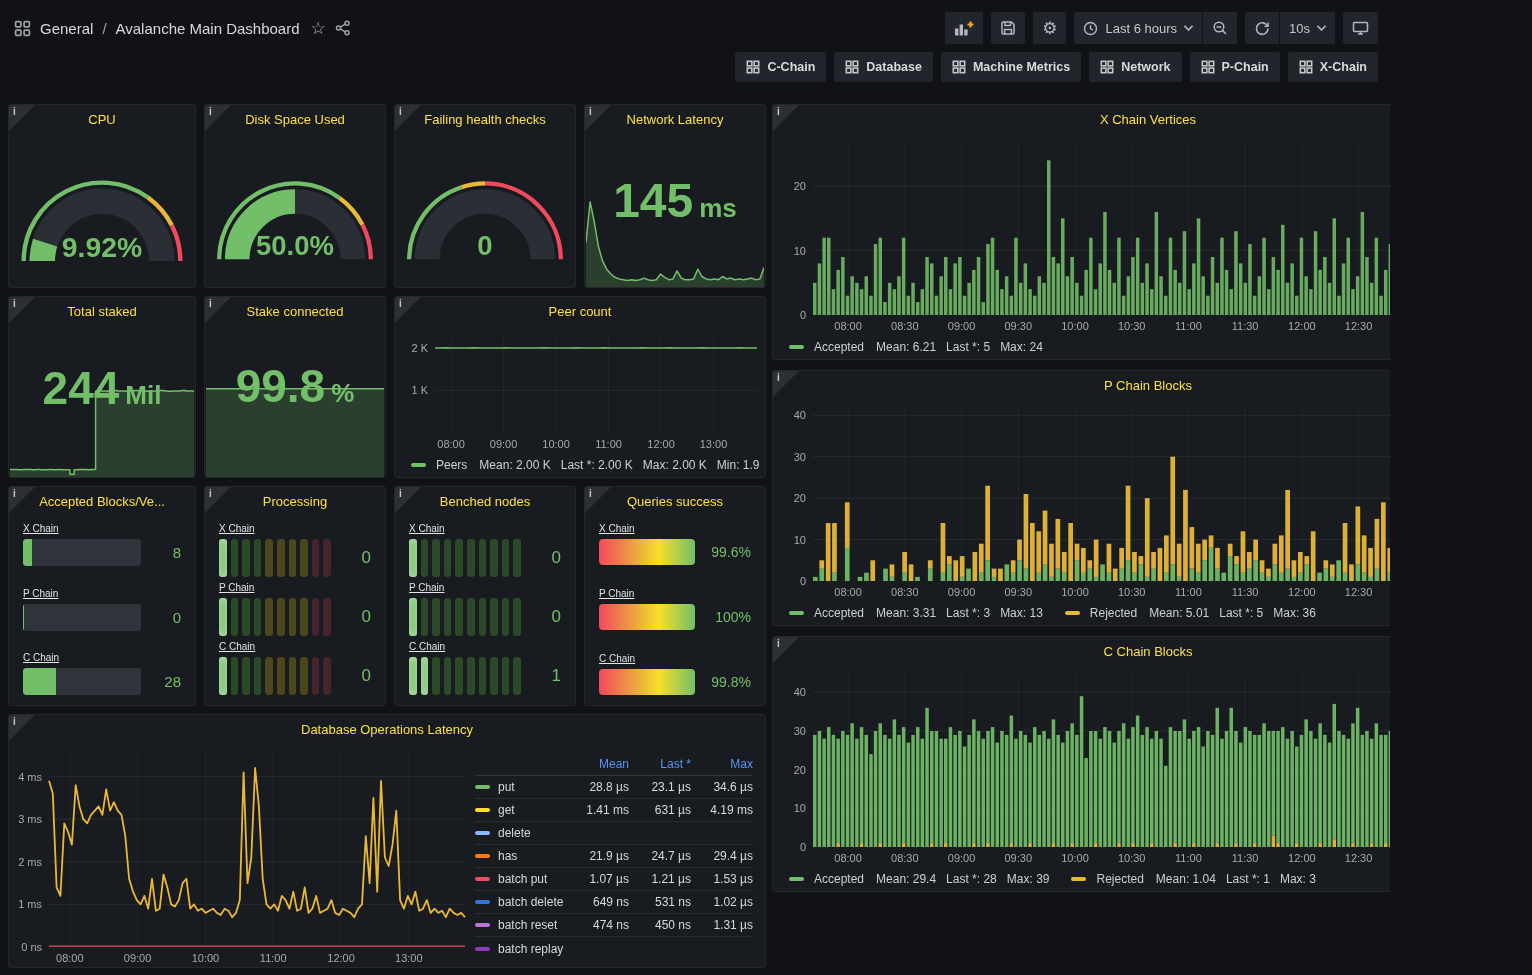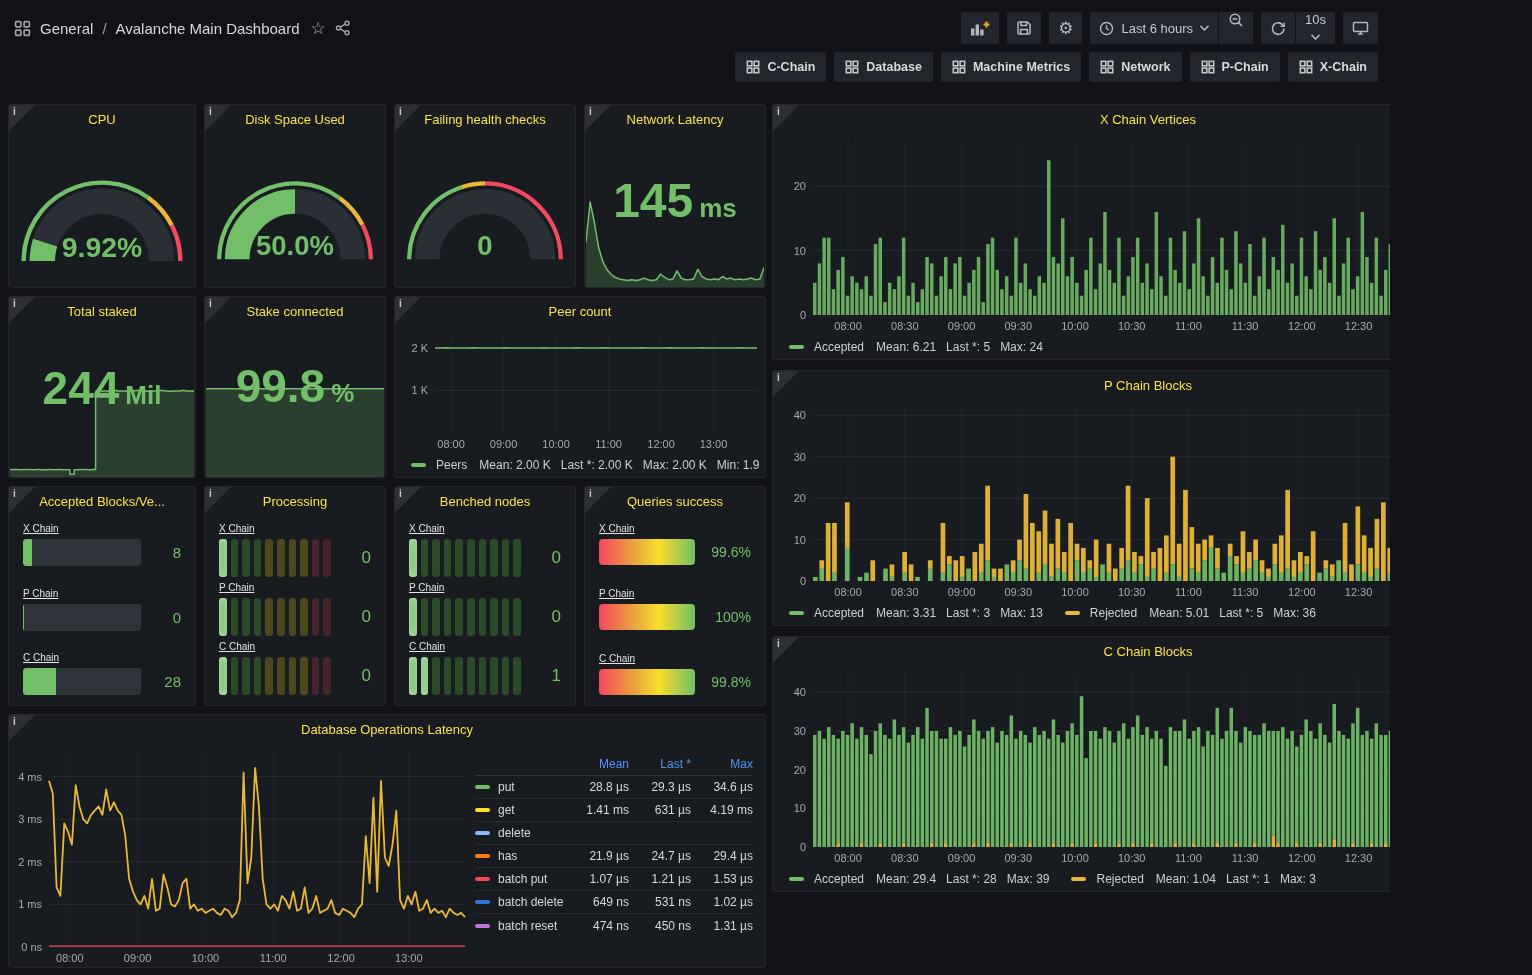--- a/index.html
+++ b/index.html
@@ -10,21 +10,21 @@
   
   .topbar{position:absolute;left:0;top:0;right:0;height:56px;display:flex;align-items:center;justify-content:space-between;padding:0 12px 0 14px;}
   .crumbs{display:flex;align-items:center;gap:9px;font-size:15px;font-weight:500;color:#d8d9da;}
   .crumbs .sep{color:#9fa2a7;font-weight:400;}
   .crumbs .ic{display:flex;align-items:center;color:#9fa2a7;cursor:pointer;}
   .crumbs .star{font-size:17px;color:#b4b7bd;margin-left:2px;cursor:pointer;}
   .tb{display:flex;align-items:center;gap:8px;}
   .tgroup{display:flex;align-items:stretch;}
   .tgroup .tbtn{border-radius:0;align-items:center;}
   .tgroup .tbtn:first-child{border-radius:2px 0 0 2px;}
-  .tgroup .tbtn:last-child{border-radius:0 2px 2px 0;border-left:1px solid #111217;flex-direction:column;}
+  .tgroup .tbtn:last-child{border-radius:0 2px 2px 0;border-left:1px solid #111217;}
   .tbtn{display:flex;align-items:center;gap:7px;height:32px;padding:0 9px;background:#22252b;border:none;border-radius:2px;color:#c7c8ca;font-size:13px;font-weight:500;font-family:inherit;cursor:pointer;}
   .tbtn svg{display:block;}
   .tbtn .uni{font-size:17px;line-height:1;color:#b4b7bd;}
 
   
   .subnav{position:absolute;top:52px;right:12px;display:flex;gap:8px;}
   .navbtn{display:flex;align-items:center;gap:7px;height:30px;padding:0 11px;background:#22252b;border:none;border-radius:2px;color:#d8d9da;font-size:12.5px;font-weight:600;font-family:inherit;cursor:pointer;}
 
   
   .panel{position:absolute;background:#181b1f;border:1px solid #25272c;border-radius:3px;display:flex;flex-direction:column;overflow:hidden;}
@@ -636,21 +636,21 @@
               <div class="c">Mean</div>
               <div class="c">Last *</div>
               <div class="c">Max</div>
             </div>
             <div class="dbrow">
               <div class="name">
                 <span class="sw" style="width: 15px; height: 4px; border-radius: 2px; display: inline-block; background: rgb(115, 191, 105);"></span>
                 <span>put</span>
               </div>
               <div class="c">28.8 µs</div>
-              <div class="c">29.3 µs</div>
+              <div class="c">23.1 µs</div>
               <div class="c">34.6 µs</div>
             </div>
             <div class="dbrow">
               <div class="name">
                 <span class="sw" style="width: 15px; height: 4px; border-radius: 2px; display: inline-block; background: rgb(250, 222, 42);"></span>
                 <span>get</span>
               </div>
               <div class="c">1.41 ms</div>
               <div class="c">631 µs</div>
               <div class="c">4.19 ms</div>
@@ -692,20 +692,29 @@
               <div class="c">1.02 µs</div>
             </div>
             <div class="dbrow">
               <div class="name">
                 <span class="sw" style="width: 15px; height: 4px; border-radius: 2px; display: inline-block; background: rgb(184, 119, 217);"></span>
                 <span>batch reset</span>
               </div>
               <div class="c">474 ns</div>
               <div class="c">450 ns</div>
               <div class="c">1.31 µs</div>
+            </div>
+            <div class="dbrow">
+              <div class="name">
+                <span class="sw" style="width: 15px; height: 4px; border-radius: 2px; display: inline-block; background: rgb(143, 59, 184);"></span>
+                <span>batch replay</span>
+              </div>
+              <div class="c"></div>
+              <div class="c"></div>
+              <div class="c"></div>
             </div>
           </div>
       </div>
     </section>
 
     <section class="panel" id="p-xcv">
       <div class="corner">
           <span>i</span>
         </div>
       <div class="ptitle">X Chain Vertices</div>

